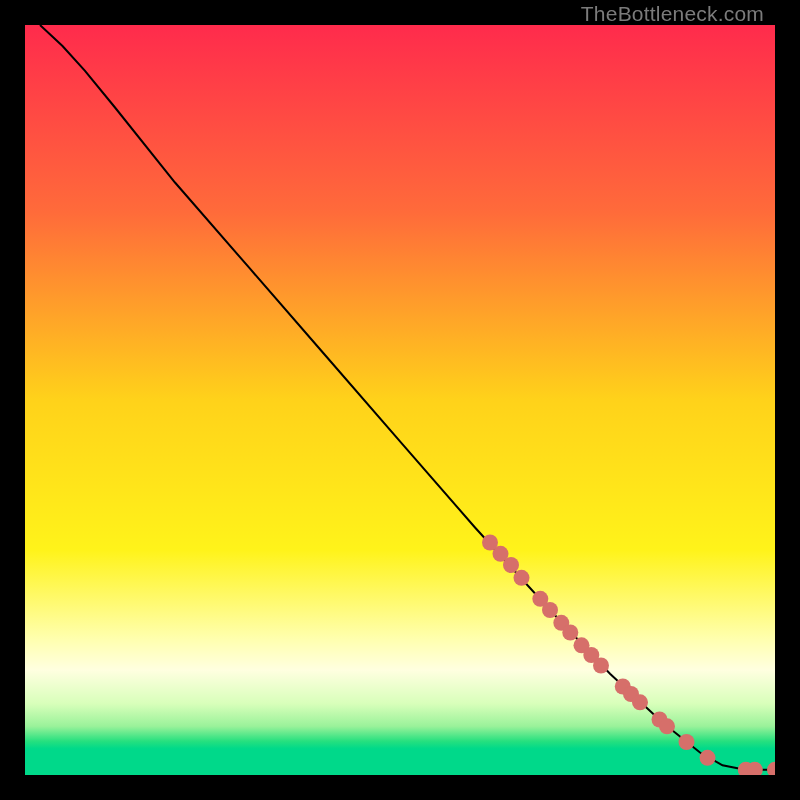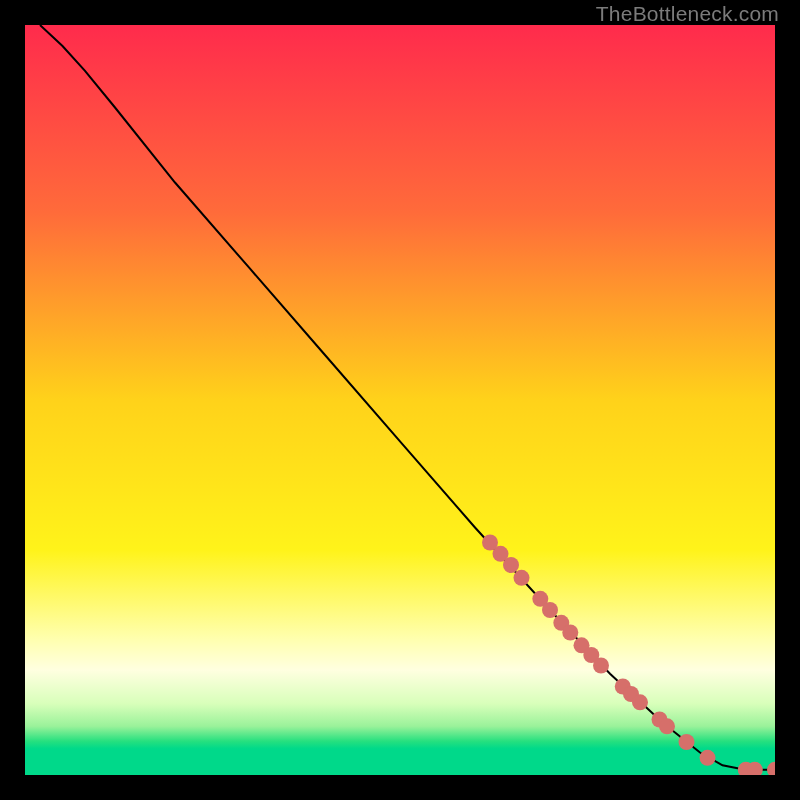--- a/index.html
+++ b/index.html
@@ -13,21 +13,21 @@
   .frame {
     position: absolute;
     left: 25px;
     top: 25px;
     width: 750px;
     height: 750px;
   }
   .watermark {
     position: absolute;
     top: 2px;
-    right: 21px;
+    right: 36px;
     font-family: Arial, Helvetica, sans-serif;
     font-size: 21px;
     color: #7b7b7b;
     letter-spacing: 0.2px;
   }
   svg {
     position: absolute;
     left: 0;
     top: 0;
   }

